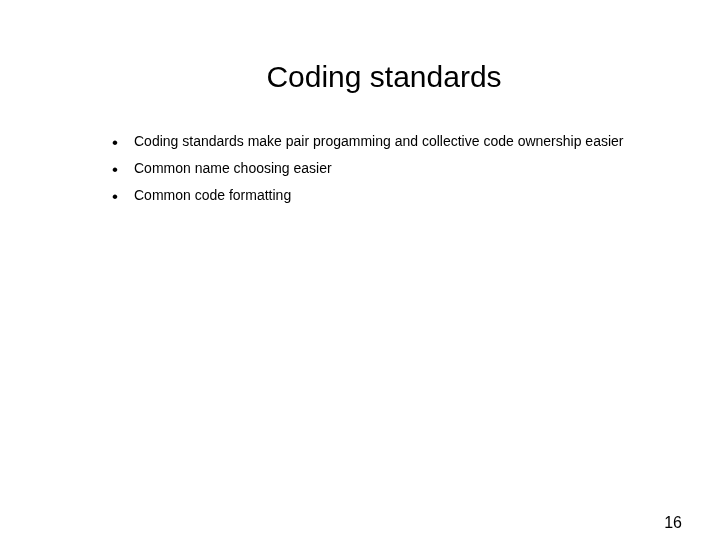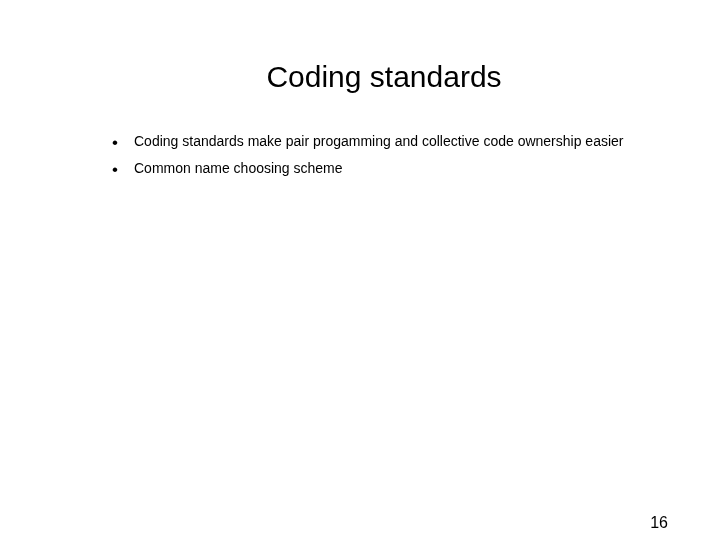--- a/index.html
+++ b/index.html
@@ -43,27 +43,28 @@
     .bullets li::before {
       content: "•";
       position: absolute;
       left: 0;
       top: 0;
       font-size: 17px;
     }
     .page-number {
       position: absolute;
       bottom: 24px;
-      right: 68px;
+      right: 54px;
       font-size: 16px;
     }
   </style>
 </head>
 <body>
 
 <div class="slide">
   <h1 class="title">Coding standards</h1>
   <ul class="bullets">
     <li>Coding standards make pair progamming and collective code ownership easier</li>
-    <li>Common name choosing scheme</li>
+    <li>Common name choosing easier</li>
+    <li>Common code formatting</li>
   </ul>
   <div class="page-number">16</div>
 </div>
 
 </body></html>

